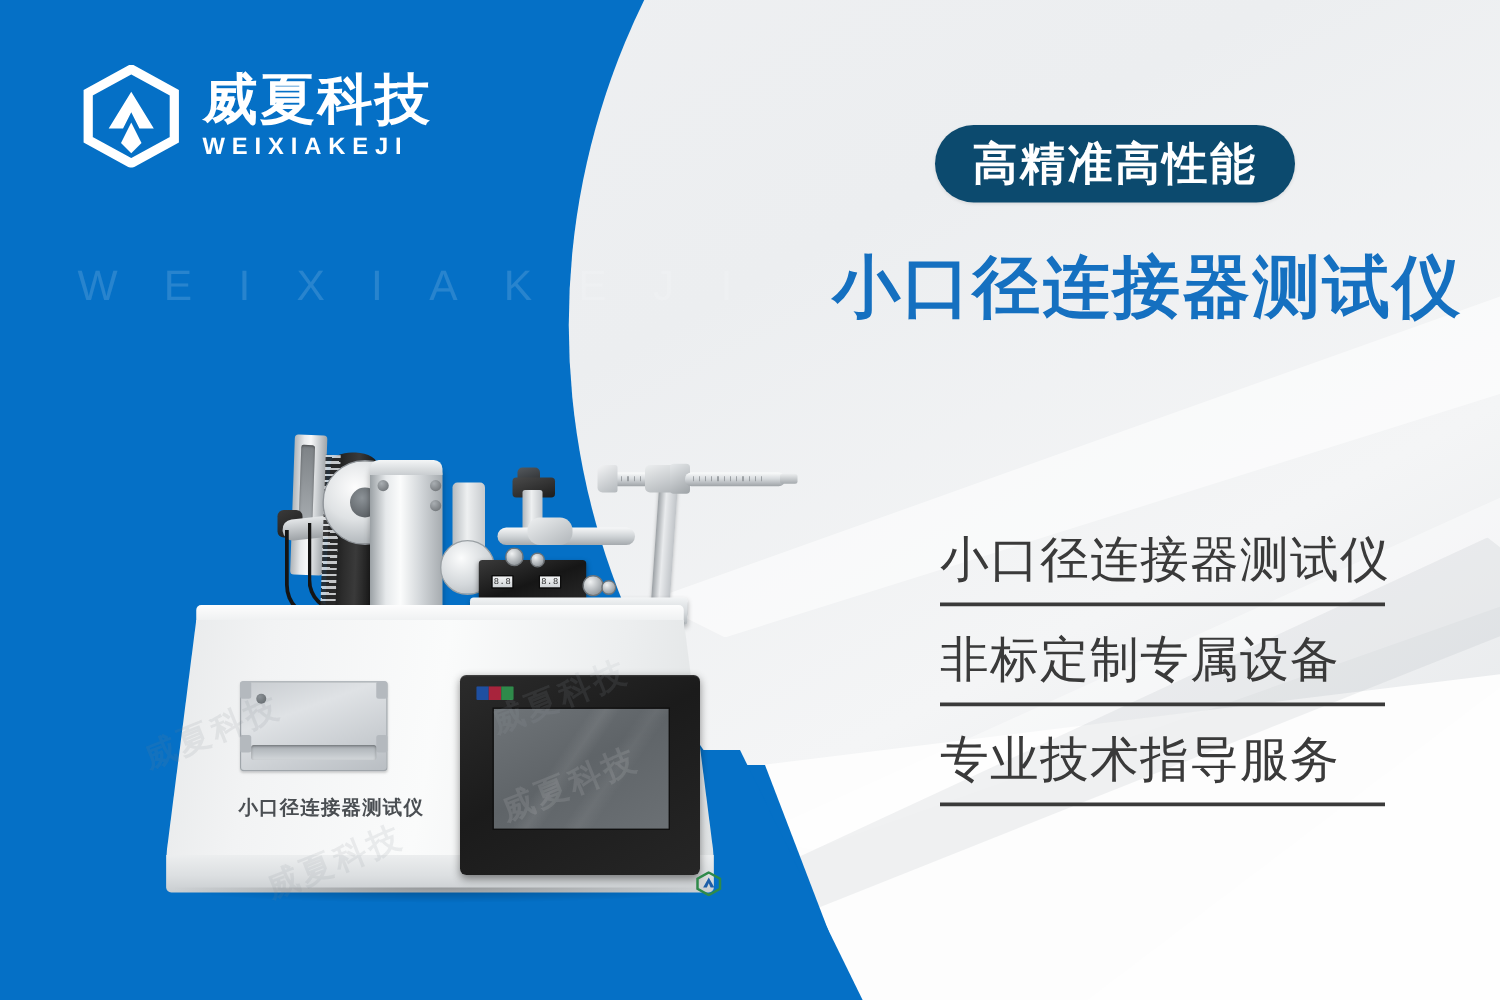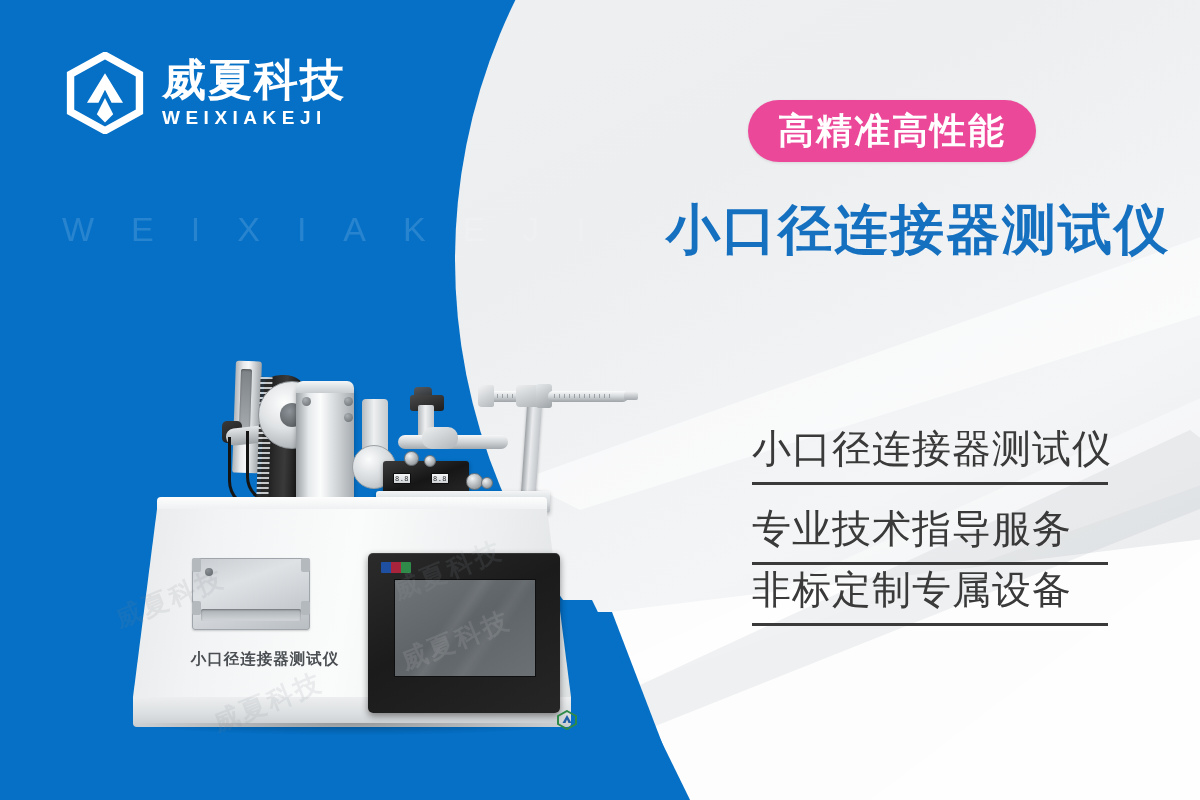--- a/index.html
+++ b/index.html
@@ -83,21 +83,21 @@
   }
   .logo-en {
     font-size:19px; font-weight:700; color:#fff; letter-spacing:5.5px;
     margin-top:3px;
   }
 
   
   .badge {
     position:absolute; left:748px; top:100px;
     height:62px; padding:4px 30px;
-    background:#ec4899; border-radius:31px;
+    background:#0c4a6e; border-radius:31px;
     display:flex; align-items:center; justify-content:center;
     box-shadow:0 1px 3px rgba(0,0,0,.10);
   }
   .badge-text {
     color:#ffffff; font-size:36px; font-weight:700; letter-spacing:2px;
     font-family:"DejaVu Sans","Liberation Sans",sans-serif;
     white-space:nowrap;
   }
 
   .headline {
@@ -113,21 +113,21 @@
     font-size:39px; color:#3a3a3a; font-weight:400; letter-spacing:1px;
     white-space:nowrap; line-height:1.28;
     font-family:"DejaVu Sans","Liberation Sans",sans-serif;
   }
   .feature-rule {
     height:3px; background:#3a3a3a; width:356px; margin:8px 0 19px 0;
   }
   .feature-rule.last { margin-bottom:0; }
 
   
-  .product { position:absolute; left:0; top:13px; width:700px; height:708px; }
+  .product { position:absolute; left:0; top:0; width:700px; height:708px; }
 
   
   .machine-body {
     position:absolute; left:133px; top:496px;
     width:438px; height:216px;
     background:linear-gradient(100deg,#e7e9ea 0%,#f2f3f4 18%,#fafbfb 48%,#eceeef 78%,#dfe2e3 100%);
     clip-path:polygon(24px 0, 414px 0, 438px 188px, 438px 216px, 0 216px, 0 188px);
     border-radius:3px;
   }
   .machine-top {
@@ -482,26 +482,26 @@
   </div>
 
   <div class="headline">小口径连接器测试仪</div>
 
   <div class="features">
     <div class="feature-row">
       <div class="feature-text">小口径连接器测试仪</div>
       <div class="feature-rule"></div>
     </div>
     <div class="feature-row">
+      <div class="feature-text">非标定制专属设备</div>
+      <div class="feature-rule"></div>
+    </div>
+    <div class="feature-row">
       <div class="feature-text">专业技术指导服务</div>
       <div class="feature-rule last"></div>
-    </div>
-    <div class="feature-row">
-      <div class="feature-text">非标定制专属设备</div>
-      <div class="feature-rule"></div>
     </div>
   </div>
 
   <div class="product">
 
     <div class="m-post"></div>
     <div class="m-post-slot"></div>
     <div class="m-elbow"></div>
     <div class="m-arm"></div>
     <div class="m-cable c1"></div>

